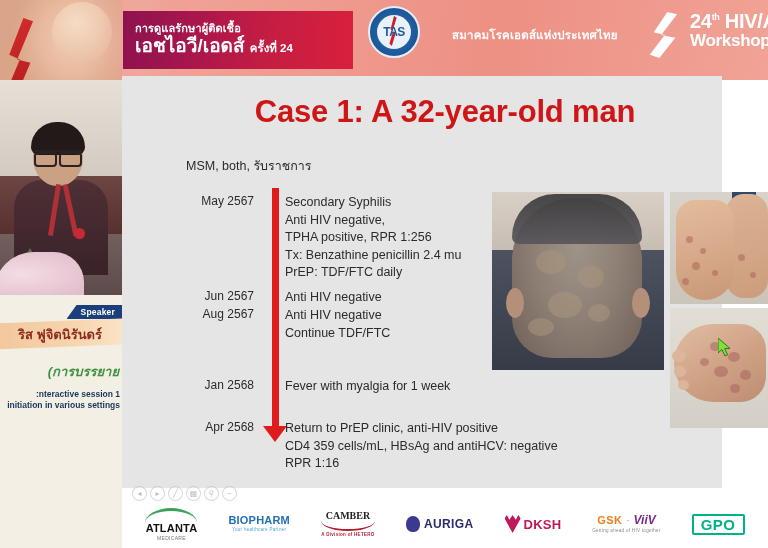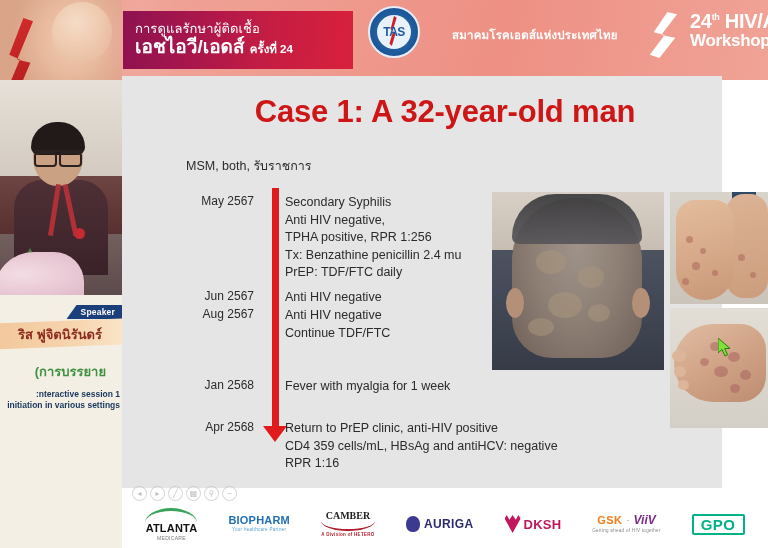--- a/index.html
+++ b/index.html
@@ -24,21 +24,21 @@
     clip-path:polygon(44% 0,66% 4%,30% 52%,60% 56%,26% 100%,4% 94%,36% 52%,12% 46%);}
   .banner-photo .thumb{position:absolute;left:52px;top:2px;width:60px;height:60px;border-radius:50%;
     background:radial-gradient(circle at 40% 35%,#f6dcc6,#e5b697);}
   .banner-fade{position:absolute;left:100px;top:0;width:70px;height:100px;
     background:linear-gradient(90deg,rgba(240,168,156,0) 0%,rgba(240,168,156,.85) 60%,#efa296 100%);}
 
   .title-box{position:absolute;left:123px;top:11px;width:230px;height:58px;
     background:linear-gradient(95deg,#8e1250 0%,#a8164c 30%,#c41d43 62%,#d8203c 100%);
     display:flex;flex-direction:column;justify-content:center;padding:3px 0 3px 12px;
     box-sizing:border-box;}
-  .title-l1{color:#fff;font-size:13px;font-weight:400;line-height:1.2;letter-spacing:.1px;}
+  .title-l1{color:#fff;font-size:11px;font-weight:700;line-height:1.2;letter-spacing:.1px;}
   .title-l2{color:#fff;font-size:19px;font-weight:800;line-height:1.2;}
   .title-l2 small{font-size:11.5px;font-weight:700;}
 
   .tas-logo{position:absolute;left:368px;top:6px;width:52px;height:52px;border-radius:50%;
     background:radial-gradient(circle at 50% 50%,#2a6fb5 0%,#1f5c9e 58%,#16487d 100%);
     border:2px solid #e4eef8;box-sizing:border-box;display:flex;align-items:center;
     justify-content:center;overflow:hidden;}
   .tas-logo .inner{width:34px;height:34px;border-radius:50%;background:#e9f1fa;
     display:flex;align-items:center;justify-content:center;position:relative;}
   .tas-logo .tas-txt{font-size:12px;font-weight:800;color:#1f5c9e;letter-spacing:-.5px;z-index:2;}
@@ -92,23 +92,23 @@
   .sp-card{position:absolute;left:0;top:225px;width:122px;height:120px;}
   .sp-badge{position:absolute;right:0;top:0;background:#1b3f7a;color:#fff;font-size:8.5px;
     font-weight:700;padding:2px 7px 2px 14px;letter-spacing:.2px;
     clip-path:polygon(10px 0,100% 0,100% 100%,0 100%);}
   .sp-name-strip{position:absolute;left:-6px;top:16px;width:128px;height:26px;
     background:linear-gradient(90deg,#f2c79c 0%,#f6d4ad 60%,#fae3c6 100%);
     transform:skewY(-2.2deg);}
   .sp-name{position:absolute;left:0;top:19px;width:122px;text-align:right;padding-right:20px;
     box-sizing:border-box;color:#8d2b1f;font-size:13px;font-weight:700;white-space:nowrap;
     overflow:hidden;direction:rtl;}
-  .sp-sub{position:absolute;left:0;top:56px;width:122px;text-align:right;padding-right:16px;
+  .sp-sub{position:absolute;left:0;top:56px;width:122px;text-align:right;padding-right:3px;
     box-sizing:border-box;color:#3f9142;font-size:13px;font-weight:600;white-space:nowrap;
-    overflow:hidden;direction:rtl;}
+    overflow:hidden;direction:rtl;font-style:italic;}
   .sp-sess1{position:absolute;left:0;top:84px;width:122px;text-align:right;padding-right:2px;
     box-sizing:border-box;color:#17365d;font-size:8.5px;font-weight:700;white-space:nowrap;
     overflow:hidden;direction:rtl;}
   .sp-sess2{position:absolute;left:0;top:95px;width:122px;text-align:right;padding-right:2px;
     box-sizing:border-box;color:#17365d;font-size:8.5px;font-weight:700;white-space:nowrap;
     overflow:hidden;direction:rtl;}
 
   
   .slide{position:absolute;left:122px;top:76px;width:600px;height:412px;background:#e5e5e5;}
   .slide-title{position:absolute;left:0;top:18px;width:646px;text-align:center;

